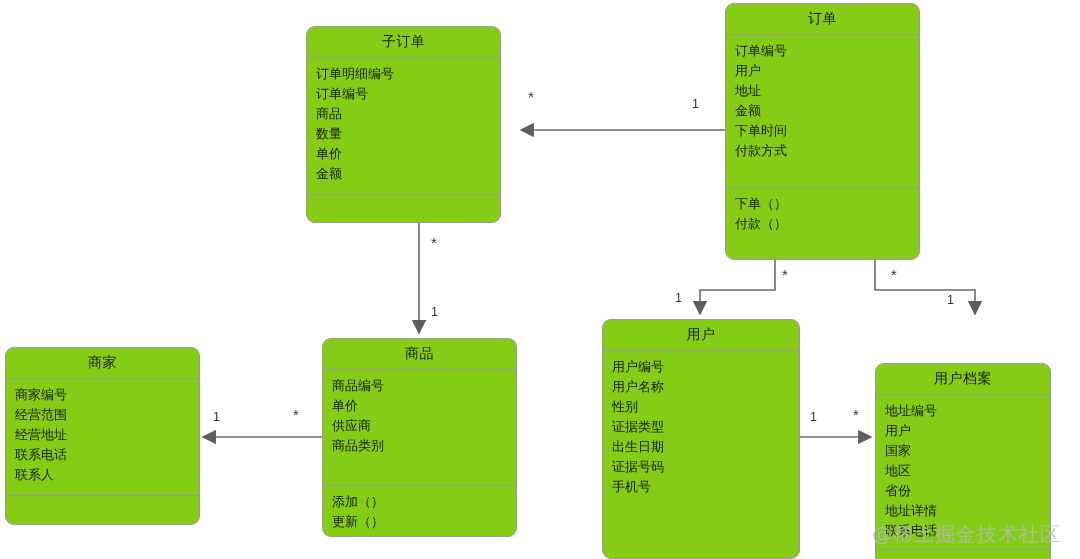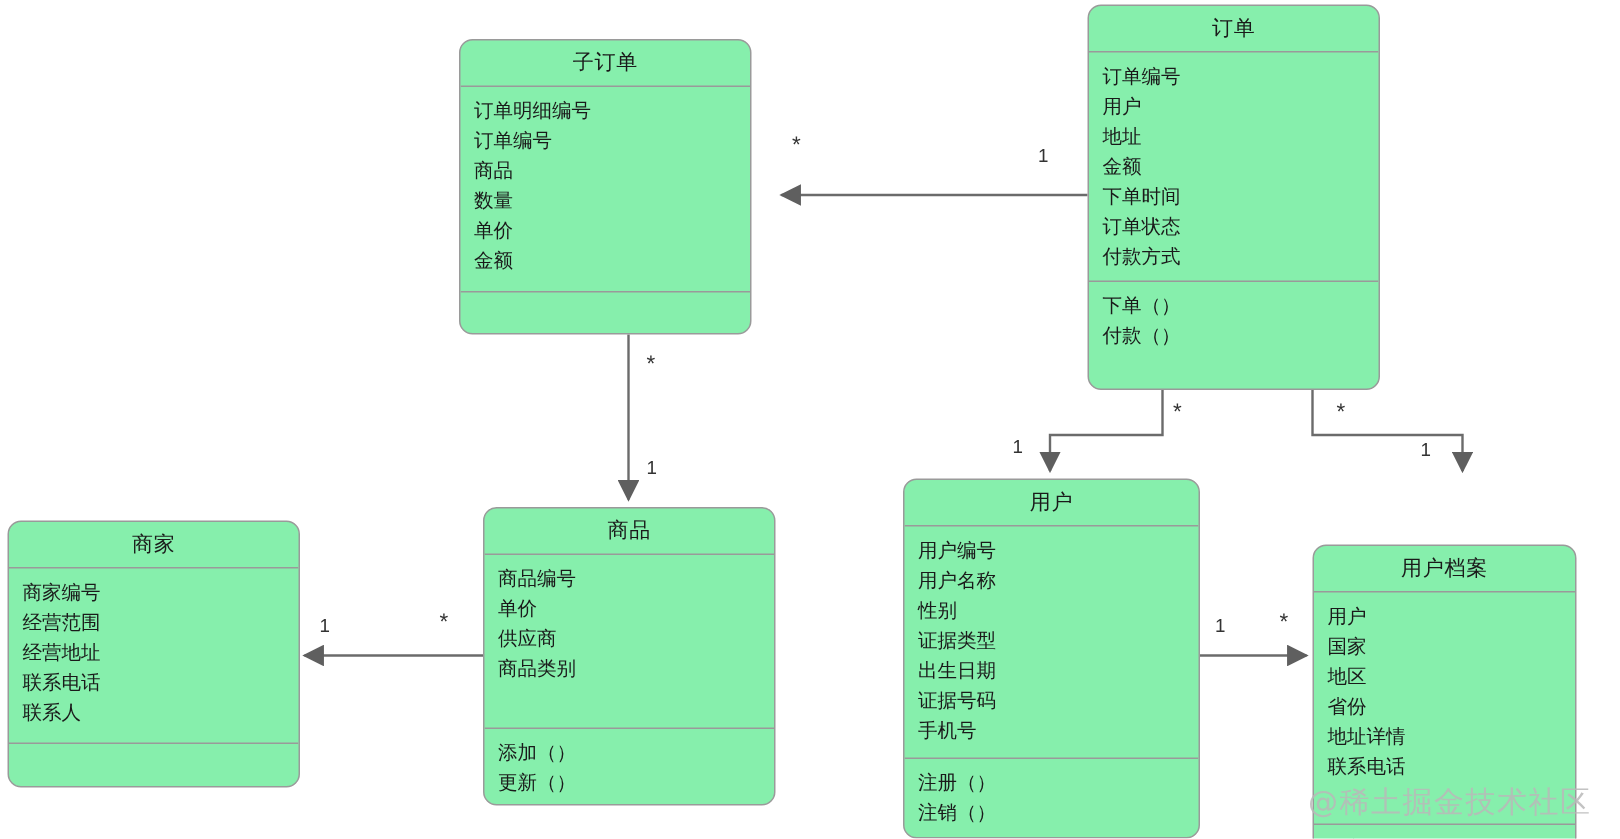--- a/index.html
+++ b/index.html
@@ -11,21 +11,21 @@
   }
   #canvas{position:relative;width:1080px;height:559px;}
 
   svg.edges{position:absolute;left:0;top:0;width:1080px;height:559px;pointer-events:none;}
 
   .umlclass{
     position:absolute;
     box-sizing:border-box;
     border:1px solid #9a9a9a;
     border-radius:9px;
-    background:#86efac;
+    background:#84cc16;
     overflow:hidden;
   }
   .cls-title{
     text-align:center;
     font-size:14px;
     color:#1a1a1a;
     border-bottom:1px solid #9a9a9a;
     box-sizing:border-box;
     display:flex;align-items:center;justify-content:center;
     letter-spacing:.5px;
@@ -101,21 +101,20 @@
   </div>
 
   <div class="umlclass" style="left:725px;top:3px;width:195px;height:257px;">
     <div class="cls-title" style="height:31px;">订单</div>
     <div class="compartment" style="height:152px;">
       <div class="member">订单编号</div>
       <div class="member">用户</div>
       <div class="member">地址</div>
       <div class="member">金额</div>
       <div class="member">下单时间</div>
-      <div class="member">订单状态</div>
       <div class="member">付款方式</div>
     </div>
     <div class="compartment sep" style="height:74px;">
       <div class="member">下单（）</div>
       <div class="member">付款（）</div>
     </div>
   </div>
 
   <div class="umlclass" style="left:5px;top:347px;width:195px;height:178px;">
     <div class="cls-title" style="height:31px;">商家</div>
@@ -147,29 +146,26 @@
     <div class="cls-title" style="height:31px;">用户</div>
     <div class="compartment" style="height:154px;">
       <div class="member">用户编号</div>
       <div class="member">用户名称</div>
       <div class="member">性别</div>
       <div class="member">证据类型</div>
       <div class="member">出生日期</div>
       <div class="member">证据号码</div>
       <div class="member">手机号</div>
     </div>
-    <div class="compartment sep" style="height:55px;">
-      <div class="member">注册（）</div>
-      <div class="member">注销（）</div>
-    </div>
   </div>
 
   <div class="umlclass" style="left:875px;top:319px;width:176px;height:240px;margin-top:44px;">
     <div class="cls-title" style="height:31px;">用户档案</div>
     <div class="compartment" style="height:154px;">
+      <div class="member">地址编号</div>
       <div class="member">用户</div>
       <div class="member">国家</div>
       <div class="member">地区</div>
       <div class="member">省份</div>
       <div class="member">地址详情</div>
       <div class="member">联系电话</div>
     </div>
     <div class="compartment sep" style="height:55px;">
       <div class="member">录入（）</div>
     </div>

